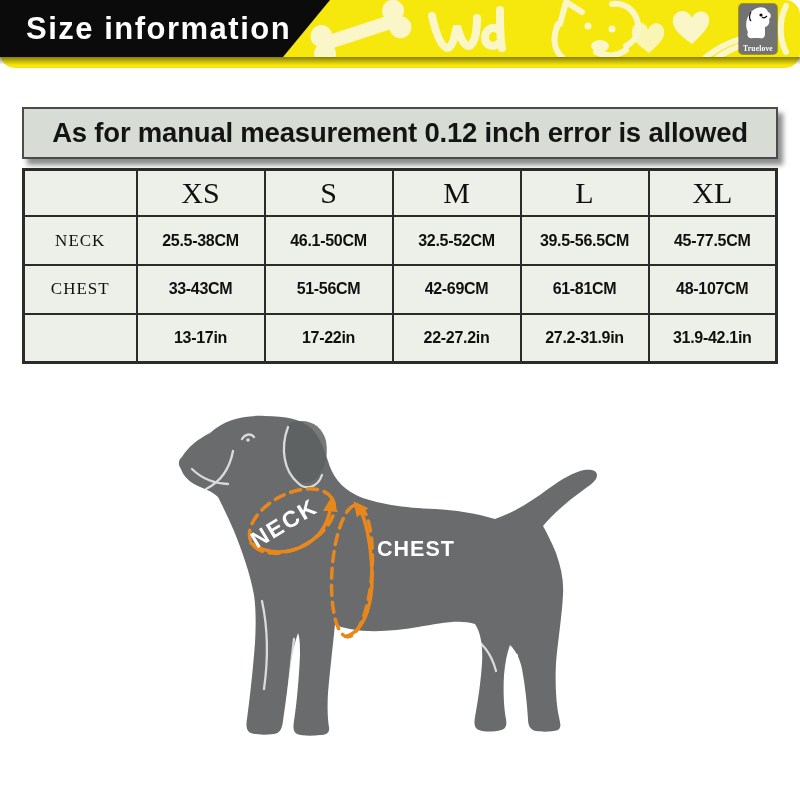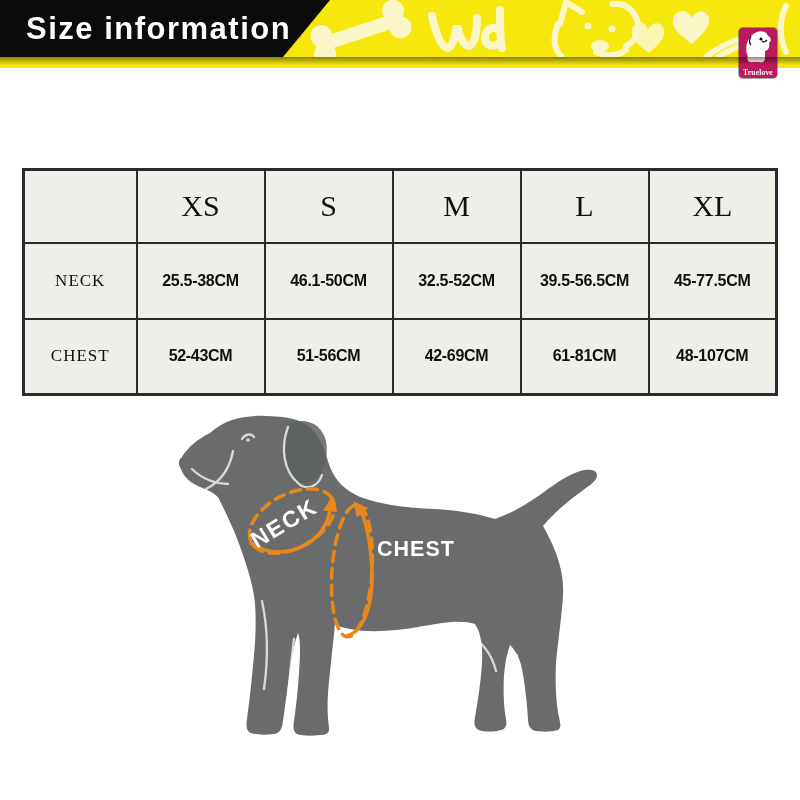--- a/index.html
+++ b/index.html
@@ -1,41 +1,41 @@
 <!DOCTYPE html>
 <html><head>
 <meta charset="utf-8">
 <style>
   html,body{margin:0;padding:0;background:#fff;}
   #page{position:relative;width:800px;height:800px;background:#fff;overflow:hidden;
         font-family:"Liberation Sans",sans-serif;}
 
   
-  #banner{position:absolute;left:0;top:0;width:800px;height:68px;background:#F6E70C;}
+  #banner{position:absolute;left:0;top:0;width:800px;height:68px;background:#F6E70C;border-radius:15px;}
   #banner-shadow{position:absolute;left:0;top:57px;width:800px;height:8px;
         background:linear-gradient(#00000073,#00000000);}
   #banner-black{position:absolute;left:0;top:0;width:335px;height:57px;
         background:#0b0b0b;clip-path:polygon(0 0,330px 0,283px 57px,0 57px);}
   #banner-title{position:absolute;left:26px;top:0;height:57px;display:flex;align-items:center;
         color:#fff;font-size:31px;font-weight:700;letter-spacing:1.5px;white-space:nowrap;}
   #banner-doodles{position:absolute;left:0;top:0;}
-  #logo{position:absolute;left:739px;top:4px;width:38px;height:50px;background:#be185d;
-        border-radius:4px;box-shadow:0 0 0 1px #00000055;margin-top:24px;}
+  #logo{position:absolute;left:739px;top:4px;width:38px;height:50px;background:#737373;
+        border-radius:4px;box-shadow:0 0 0 1px #00000055;}
   #logo svg{position:absolute;left:4px;top:2px;}
   #logo-text{position:absolute;left:0;bottom:1px;width:100%;text-align:center;color:#fff;
         font-family:"Liberation Serif",serif;font-size:7.5px;font-weight:700;letter-spacing:.2px;}
 
   
   #notice{position:absolute;left:22px;top:107px;width:756px;height:52px;box-sizing:border-box;
         background:#D7DCD4;border:2px solid #4b4b4b;box-shadow:5px 6px 5px rgba(0,0,0,.45);
         display:flex;align-items:center;justify-content:center;}
   #notice span{font-size:27.5px;font-weight:700;color:#141414;letter-spacing:-.2px;white-space:nowrap;}
 
   
-  #size-table{position:absolute;left:22px;top:168px;width:756px;height:228px;
+  #size-table{position:absolute;left:22px;top:168px;width:756px;height:196px;
         border-collapse:collapse;table-layout:fixed;background:#EDEFE9;}
   #size-table th,#size-table td{border:2px solid #2b2b2b;text-align:center;vertical-align:middle;
         padding:0;color:#101010;overflow:hidden;}
   #size-table{border:3px solid #2b2b2b;}
   #size-table col.c-label{width:113px;}
   #size-table tr{height:38px;}
   #size-table tr.head-row{height:36px;}
   .size-head{font-family:"Liberation Serif",serif;font-size:30px;font-weight:400;}
   .row-label{font-family:"Liberation Serif",serif;font-size:17px;font-weight:400;letter-spacing:1px;}
   .cell-val{font-size:16px;font-weight:700;letter-spacing:-.3px;}
@@ -94,20 +94,23 @@
         <path fill="#ffffff" d="M14 2 C19 0 24 2 25 6 C28 7 29 11 26 13 C27 16 26 20 22 21 L22 28 C22 32 19 33 16 32 L10 32 C6 33 3 30 5 26 C2 21 3 13 6 9 C8 5 11 3 14 2 Z"></path>
         <circle cx="18" cy="9" r="1.6" fill="#0d0d0d"></circle>
         <path d="M24 10 C22 12 20 12 19 11" stroke="#0d0d0d" stroke-width="1.2" fill="none"></path>
         <path d="M8 6 C6 9 6 13 8 15" stroke="#0d0d0d" stroke-width="1.2" fill="none"></path>
       </svg>
       <div id="logo-text">Truelove</div>
     </div>
   </div>
   <div id="banner-shadow"></div>
 
+  <div id="notice">
+    <span>As for manual measurement 0.12 inch error is allowed</span>
+  </div>
 
   <table id="size-table">
     <colgroup>
         <col class="c-label">
         <col>
         <col>
         <col>
         <col>
         <col>
       </colgroup>
@@ -123,25 +126,33 @@
         <tr>
           <th class="row-label">NECK</th>
           <td class="cell-val">25.5-38CM</td>
           <td class="cell-val">46.1-50CM</td>
           <td class="cell-val">32.5-52CM</td>
           <td class="cell-val">39.5-56.5CM</td>
           <td class="cell-val">45-77.5CM</td>
         </tr>
         <tr>
           <th class="row-label">CHEST</th>
-          <td class="cell-val">52-43CM</td>
+          <td class="cell-val">33-43CM</td>
           <td class="cell-val">51-56CM</td>
           <td class="cell-val">42-69CM</td>
           <td class="cell-val">61-81CM</td>
           <td class="cell-val">48-107CM</td>
+        </tr>
+        <tr>
+          <th class="row-label"></th>
+          <td class="cell-val">13-17in</td>
+          <td class="cell-val">17-22in</td>
+          <td class="cell-val">22-27.2in</td>
+          <td class="cell-val">27.2-31.9in</td>
+          <td class="cell-val">31.9-42.1in</td>
         </tr>
       </tbody>
   </table>
 
   <svg id="dog-svg" width="500" height="400" viewBox="0 0 500 400">
     <defs>
       <marker id="arrow" viewBox="0 0 10 10" refX="5" refY="5" markerWidth="4.2" markerHeight="4.2" orient="auto">
         <path d="M0 0 L10 5 L0 10 Z" fill="#E8881C"></path>
       </marker>
     </defs>

